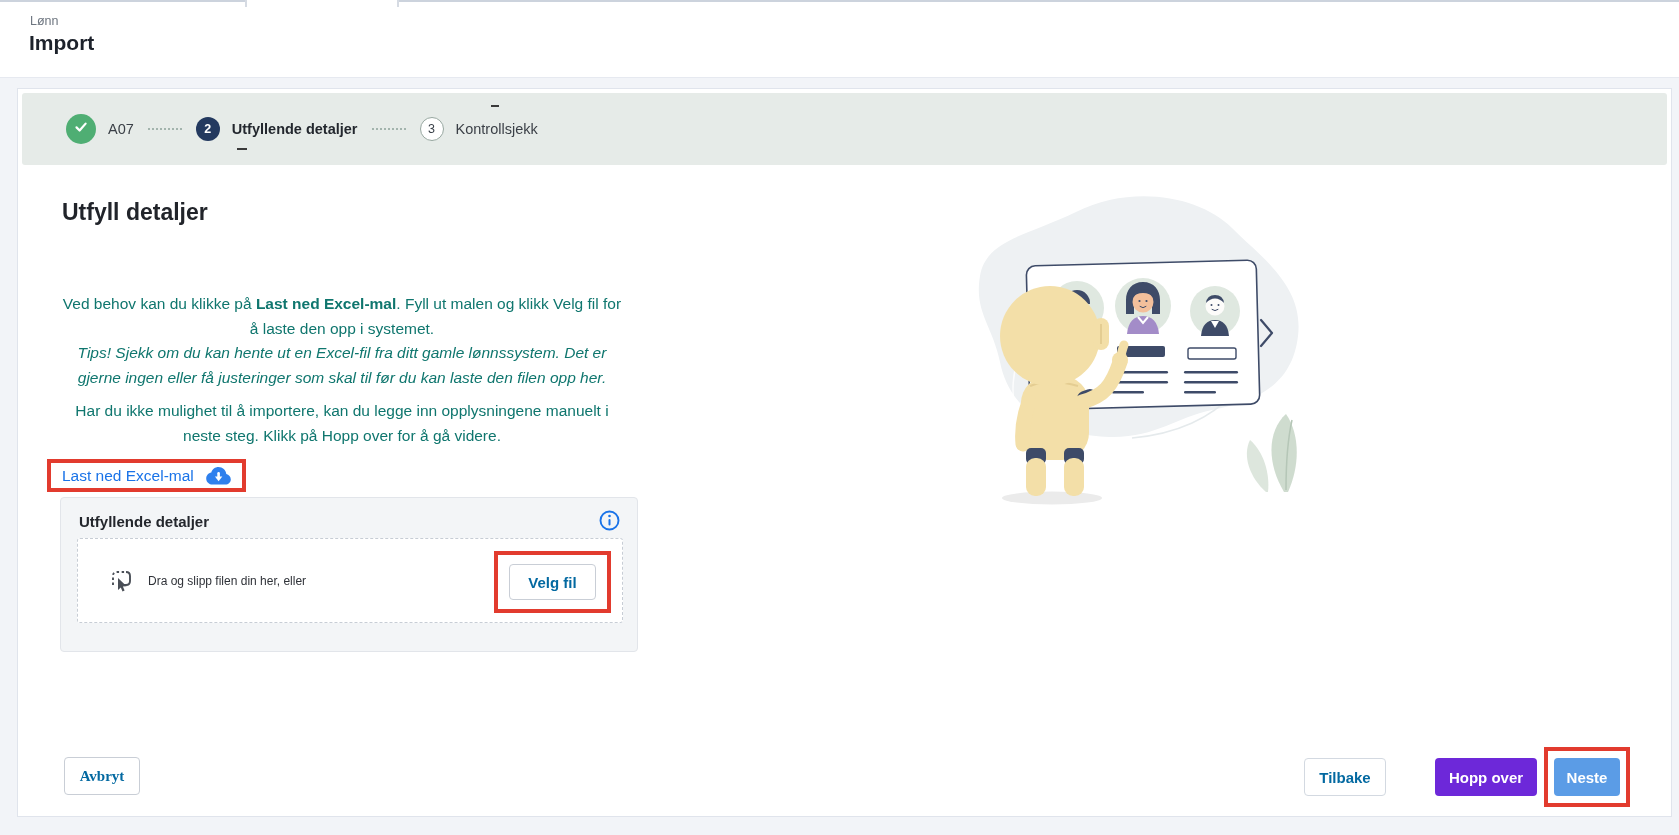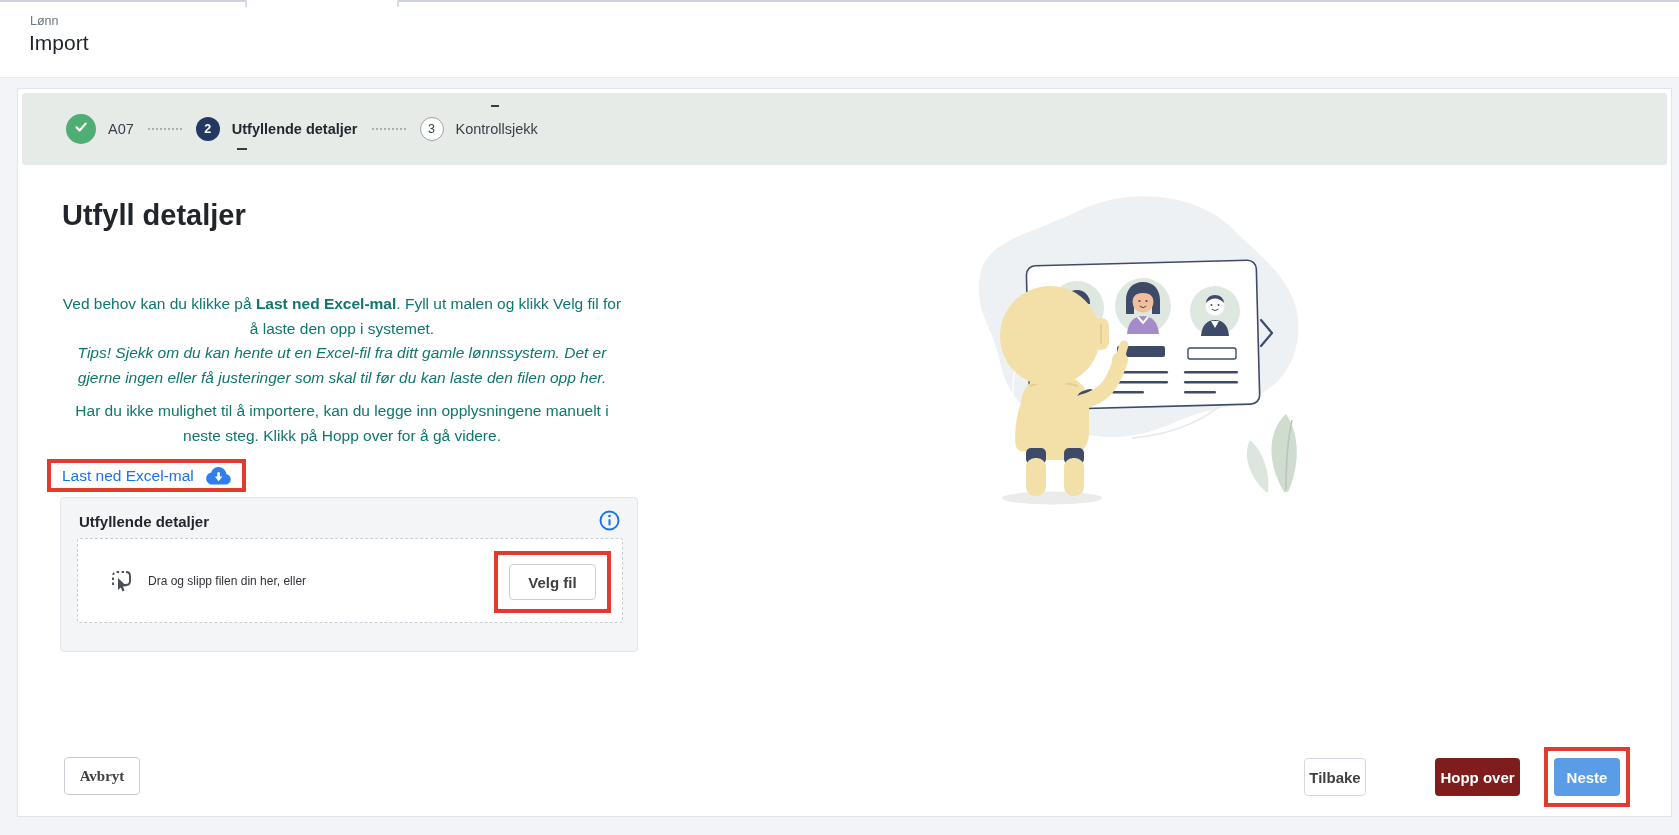--- a/index.html
+++ b/index.html
@@ -8,65 +8,65 @@
   .screen { position:relative; width:1679px; height:835px; background:#ffffff; overflow:hidden; }
 
   
   .tabline { position:absolute; top:0; height:2px; background:#ccd3dd; }
   .tabline.left  { left:0; width:247px; }
   .tabline.right { left:397px; width:1282px; }
   .tabstub { position:absolute; top:0; width:2px; height:7px; background:#d6dbe3; }
 
   
   .kicker { position:absolute; left:30px; top:14px; font-size:12.5px; color:#6e7680; }
-  .page-title { position:absolute; left:29px; top:31px; font-size:21px; font-weight:400; color:#1d222b; }
+  .page-title { position:absolute; left:29px; top:31px; font-size:21px; font-weight:700; color:#1d222b; }
   .header-divider { position:absolute; left:0; top:77px; width:1679px; height:1px; background:#e6e9f0; }
 
   .content-bg { position:absolute; left:0; top:78px; width:1679px; height:757px; background:#f2f4f8; }
   .card { position:absolute; left:17px; top:88px; width:1655px; height:729px; background:#ffffff; border:1px solid #e0e4ec; border-radius:0; }
 
   
   .stepper { position:absolute; left:4px; top:4px; right:4px; height:72px; background:#e6ebe8; border-radius:3px; display:flex; align-items:center; padding-left:44px; }
   .step { display:flex; align-items:center; }
   .circle-done { width:30px; height:30px; border-radius:50%; background:#4fae73; display:flex; align-items:center; justify-content:center; }
   .circle-num { width:24px; height:24px; border-radius:50%; display:flex; align-items:center; justify-content:center; font-size:12.5px; font-weight:700; }
   .circle-active { background:#23395f; color:#ffffff; }
   .circle-todo { background:#ffffff; border:1px solid #97a7a0; color:#3a4149; font-weight:400; }
   .step-label { margin-left:12px; font-size:14.5px; color:#3a3f46; }
   .step-label.active { color:#23272e; font-weight:700; }
   .connector { width:34px; border-top:2px dotted #a3b4ad; margin:0 14px; }
   .artifact { position:absolute; background:#3a3a3a; }
 
   
-  .heading { position:absolute; left:62px; top:199px; font-size:29px; font-weight:700; color:#21242a; }
+  .heading { position:absolute; left:62px; top:199px; font-size:23px; font-weight:700; color:#21242a; }
   .copy { position:absolute; left:62px; top:292px; width:560px; font-size:15.5px; line-height:24.5px; color:#0f766e;text-align:center; }
   .copy .tip { font-style:italic; }
   .copy .para2 { margin-top:9px; }
 
   
   .link-annotation { position:absolute; left:47px; top:459px; border:4px solid #e23b2e; padding:3px 10px 3px 11px; display:flex; align-items:center; }
   .download-link { display:flex; align-items:center; color:#1a73e8; font-size:15.5px; cursor:pointer; text-decoration:none; }
   .download-link .cloud { margin-left:11px; display:flex; }
 
   
   .panel { position:absolute; left:60px; top:497px; width:578px; height:155px; background:#f3f5f7; border:1px solid #e2e5ea; border-radius:4px; }
   .panel-title { position:absolute; left:18px; top:15px; font-size:15px; font-weight:700; color:#23262c; }
   .info-icon { position:absolute; right:17px; top:12px; cursor:pointer; display:flex; }
   .dropzone { position:absolute; left:16px; top:40px; width:546px; height:85px; background:#ffffff; border:1px dashed #c7cdd5; border-radius:3px; display:flex; align-items:center; }
   .dropzone-icon { margin-left:32px; display:flex; }
   .dropzone-text { margin-left:14px; font-size:12px; color:#2f3238; }
   .velgfil-annotation { position:absolute; left:416px; top:12px; border:4px solid #e23b2e; padding:9px 11px; }
-  .btn-outline { background:#ffffff; border:1px solid #c9ced6; border-radius:4px; color:#404040; font-weight:700; font-size:15px; font-family:inherit; cursor:pointer; }
+  .btn-outline { background:#ffffff; border:1px solid #c9ced6; border-radius:4px; color:#0369a1; font-weight:700; font-size:15px; font-family:inherit; cursor:pointer; }
   .btn-velgfil { width:87px; height:36px; }
 
   
   .btn-cancel { position:absolute; left:64px; top:757px; width:76px; height:38px;font-family:Liberation Serif, serif; }
-  .btn-back { position:absolute; left:1304px; top:758px; width:62px; height:38px; border-color:#d3d9e1; }
+  .btn-back { position:absolute; left:1304px; top:758px; width:82px; height:38px; border-color:#d3d9e1; }
   .btn-solid { border:none; border-radius:4px; color:#ffffff; font-weight:700; font-size:15px; font-family:inherit; cursor:pointer; }
-  .btn-skip { position:absolute; left:1435px; top:758px; width:85px; height:38px; background:#7f1d1d; }
+  .btn-skip { position:absolute; left:1435px; top:758px; width:102px; height:38px; background:#6d28d9; }
   .neste-annotation { position:absolute; left:1544px; top:747px; border:4px solid #e23b2e; padding:7px 6px; }
   .btn-next { width:66px; height:38px; background:#5b9ce6; }
 
   .illustration { position:absolute; left:880px; top:190px; width:440px; height:320px; }
 </style>
 </head>
 <body>
 
 <div class="screen">
 

